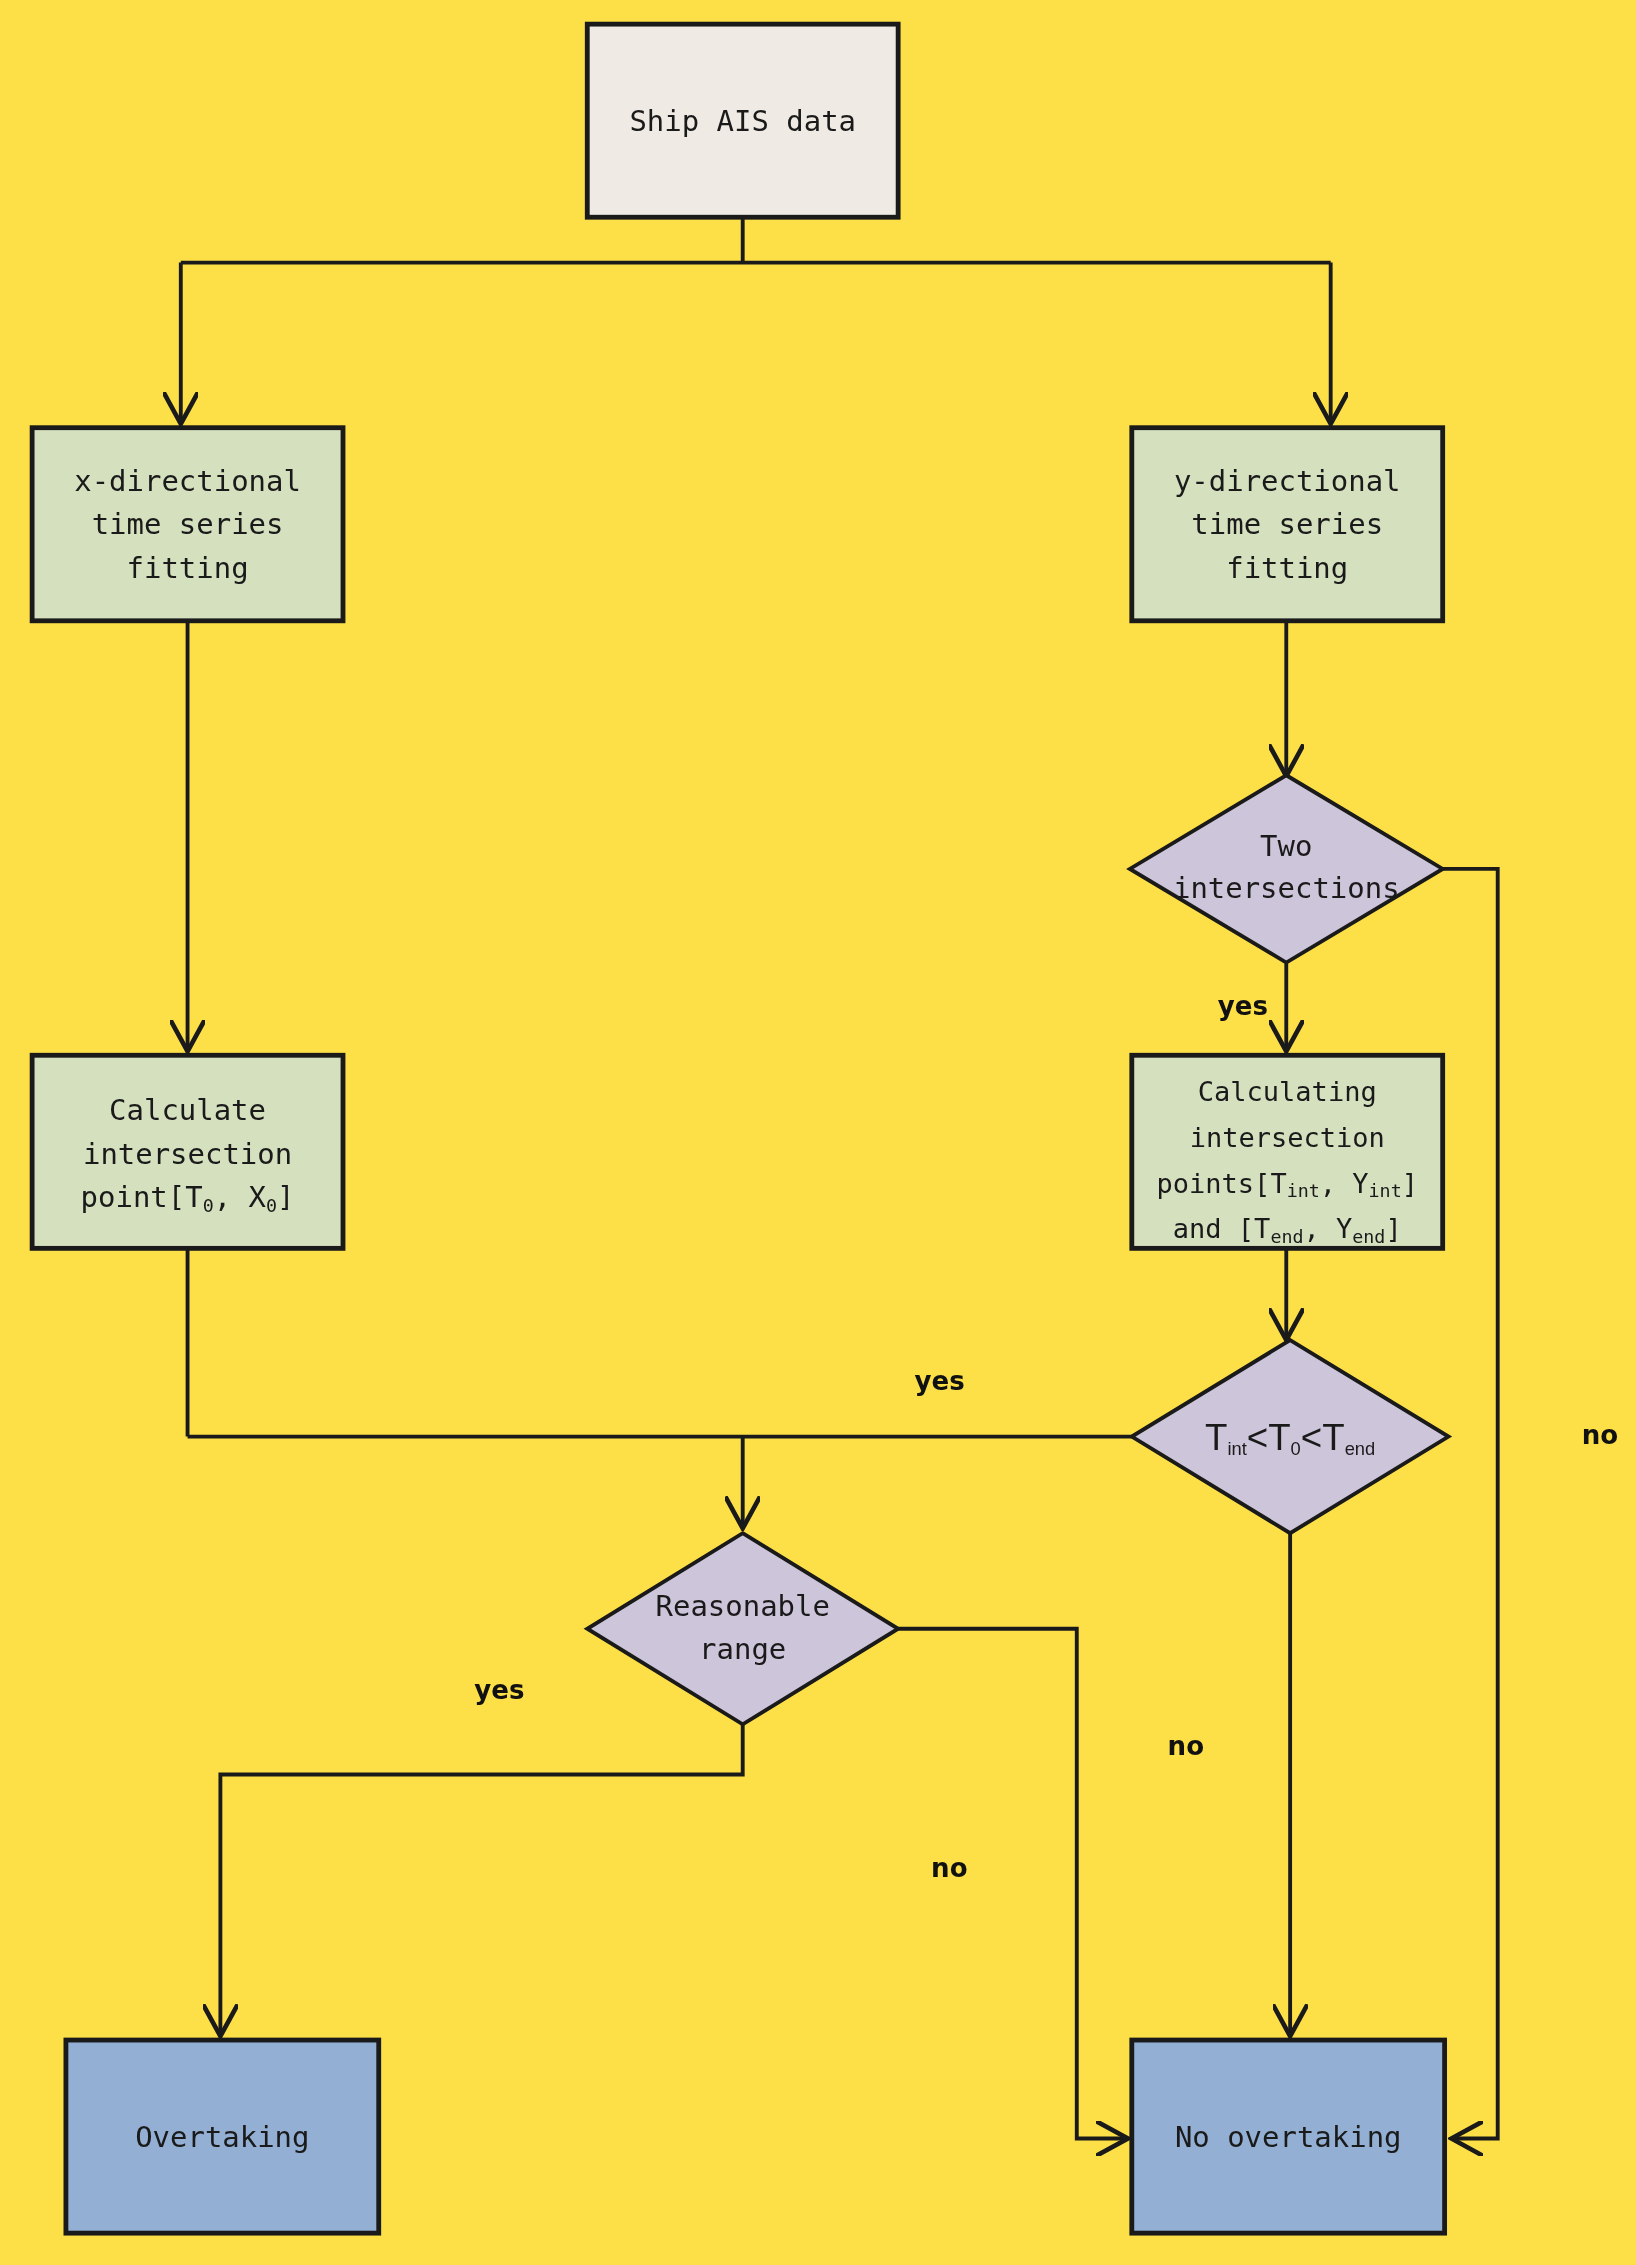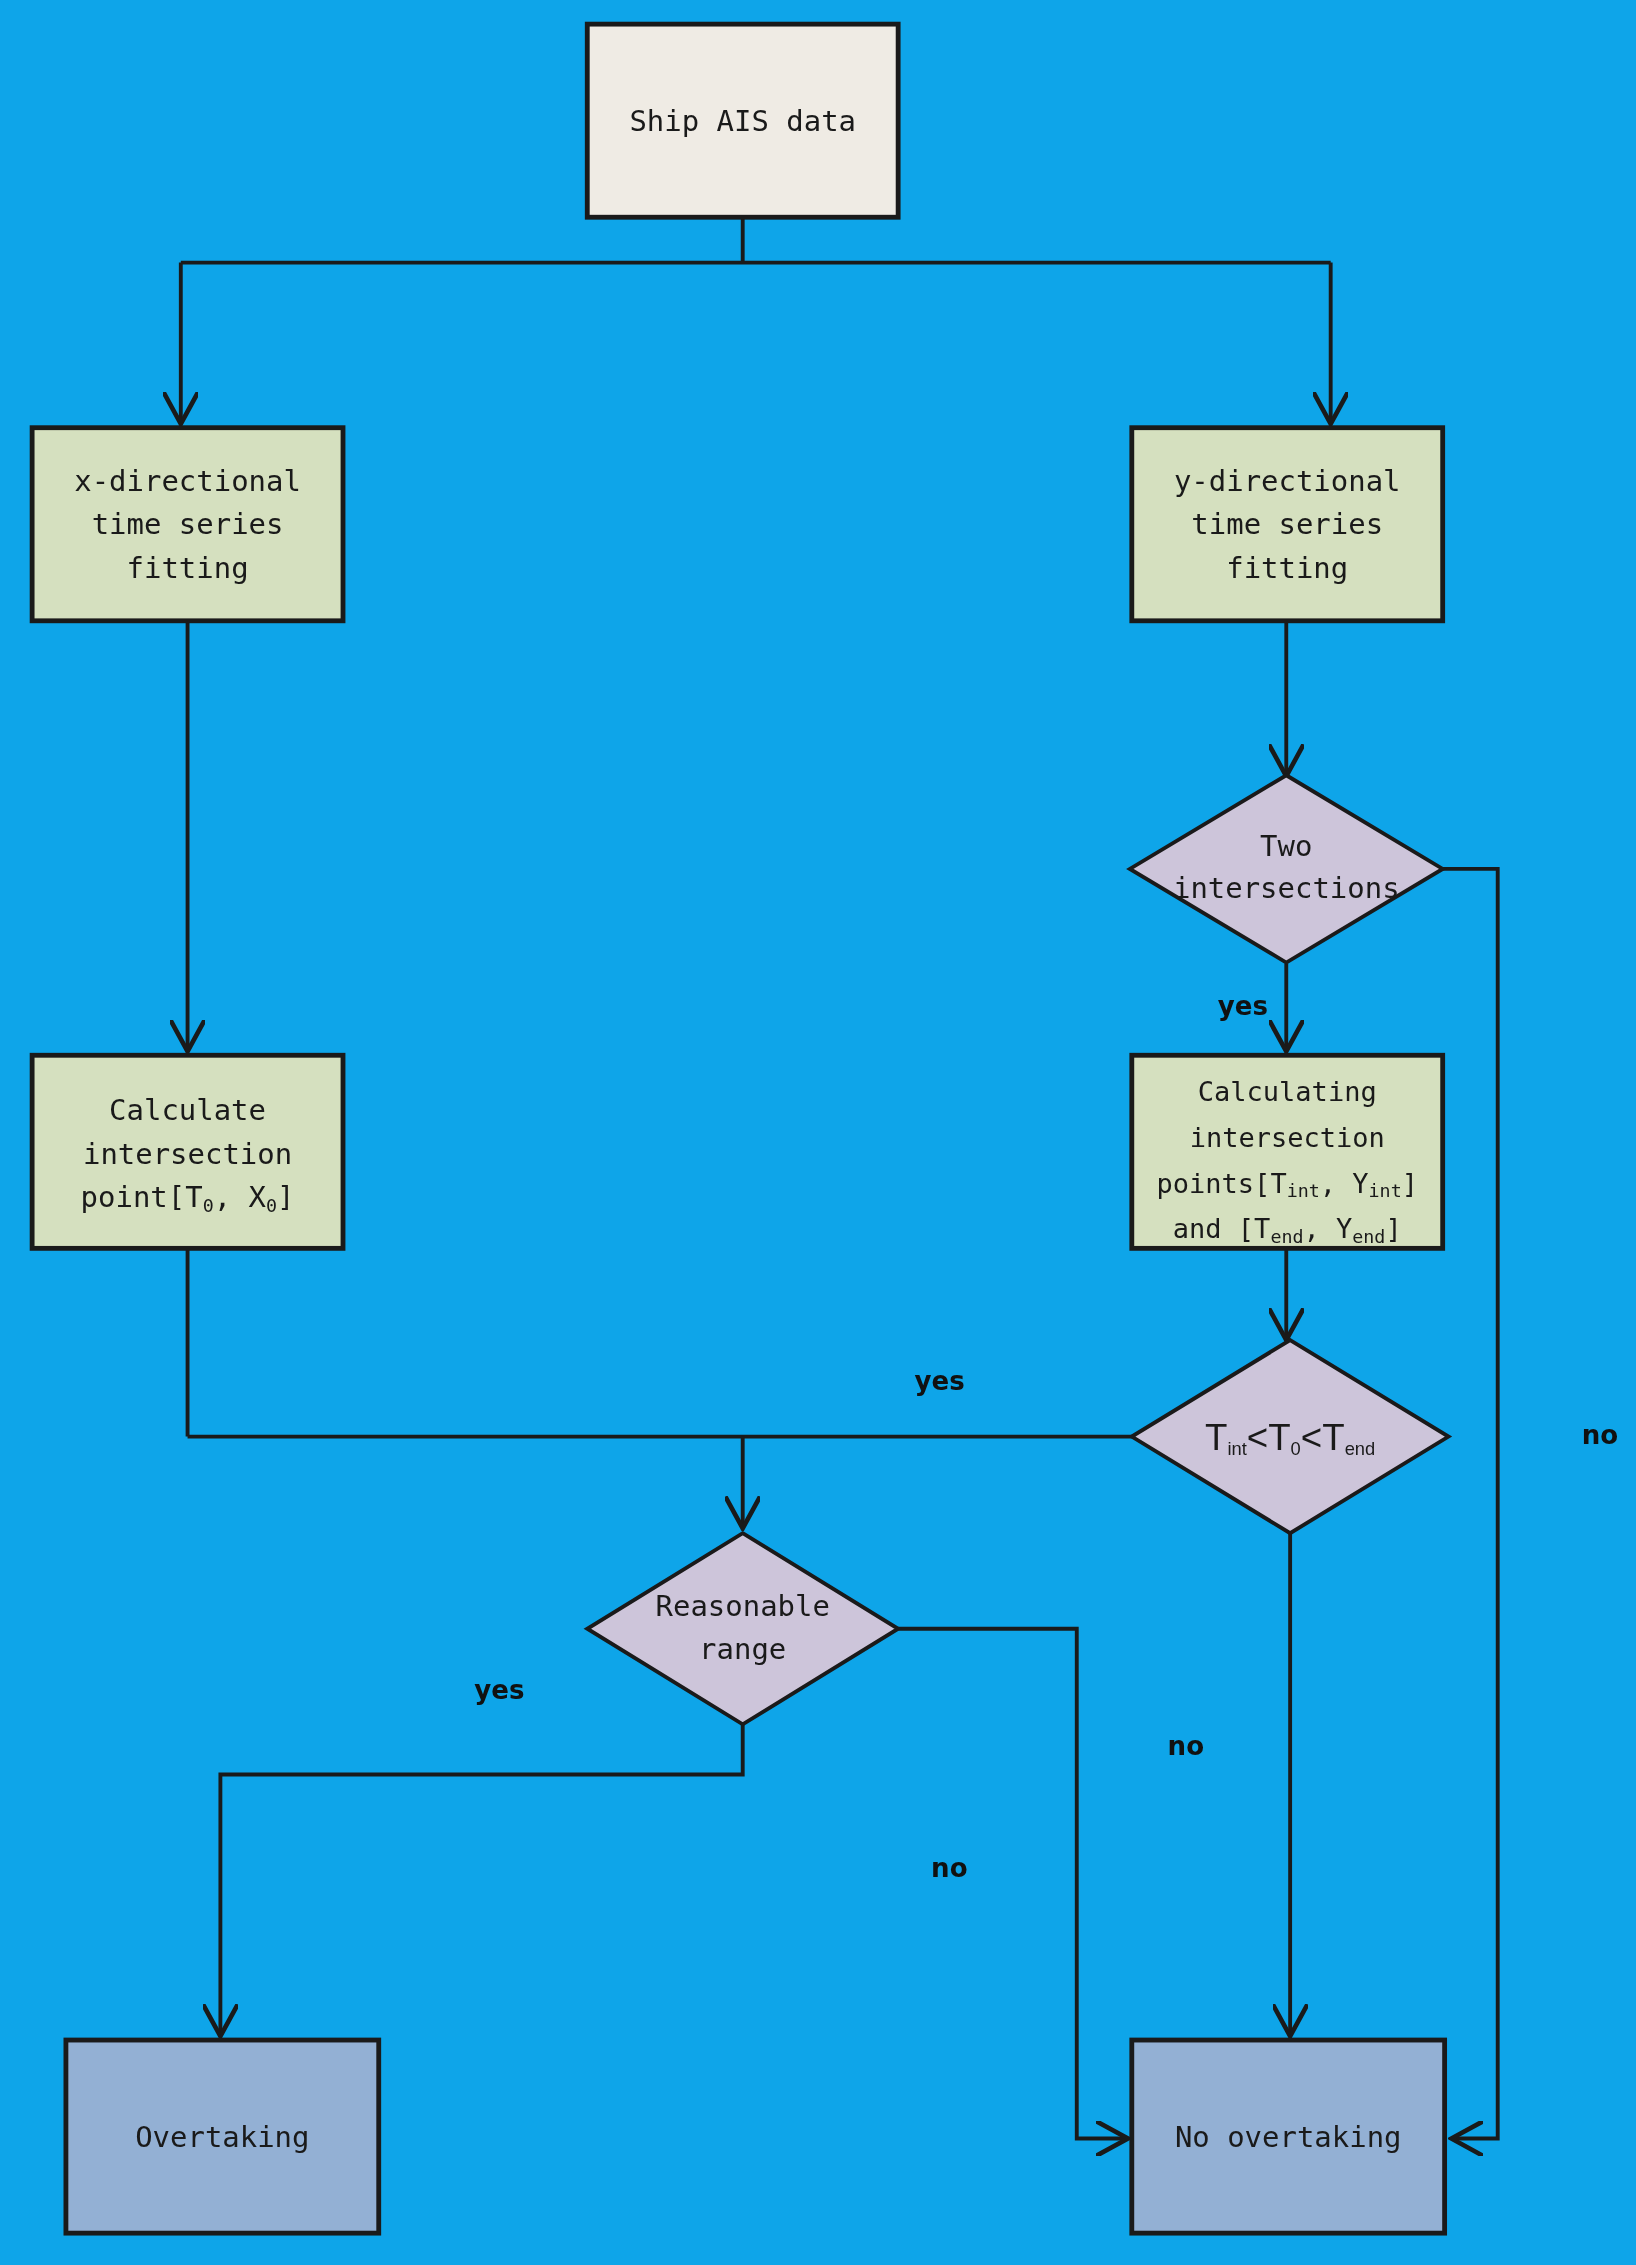--- a/index.html
+++ b/index.html
@@ -7,21 +7,21 @@
     padding: 0;
     background: #ffffff;
   }
   body {
     font-family: "DejaVu Sans Mono", monospace;
   }
   #flow-root {
     position: relative;
     width: 1637px;
     height: 2265px;
-    background: #0ea5e9;
+    background: #fde047;
     overflow: hidden;
   }
   svg#flow-svg {
     position: absolute;
     top: 0;
     left: 0;
     width: 1637px;
     height: 2265px;
   }
   .node-box {

